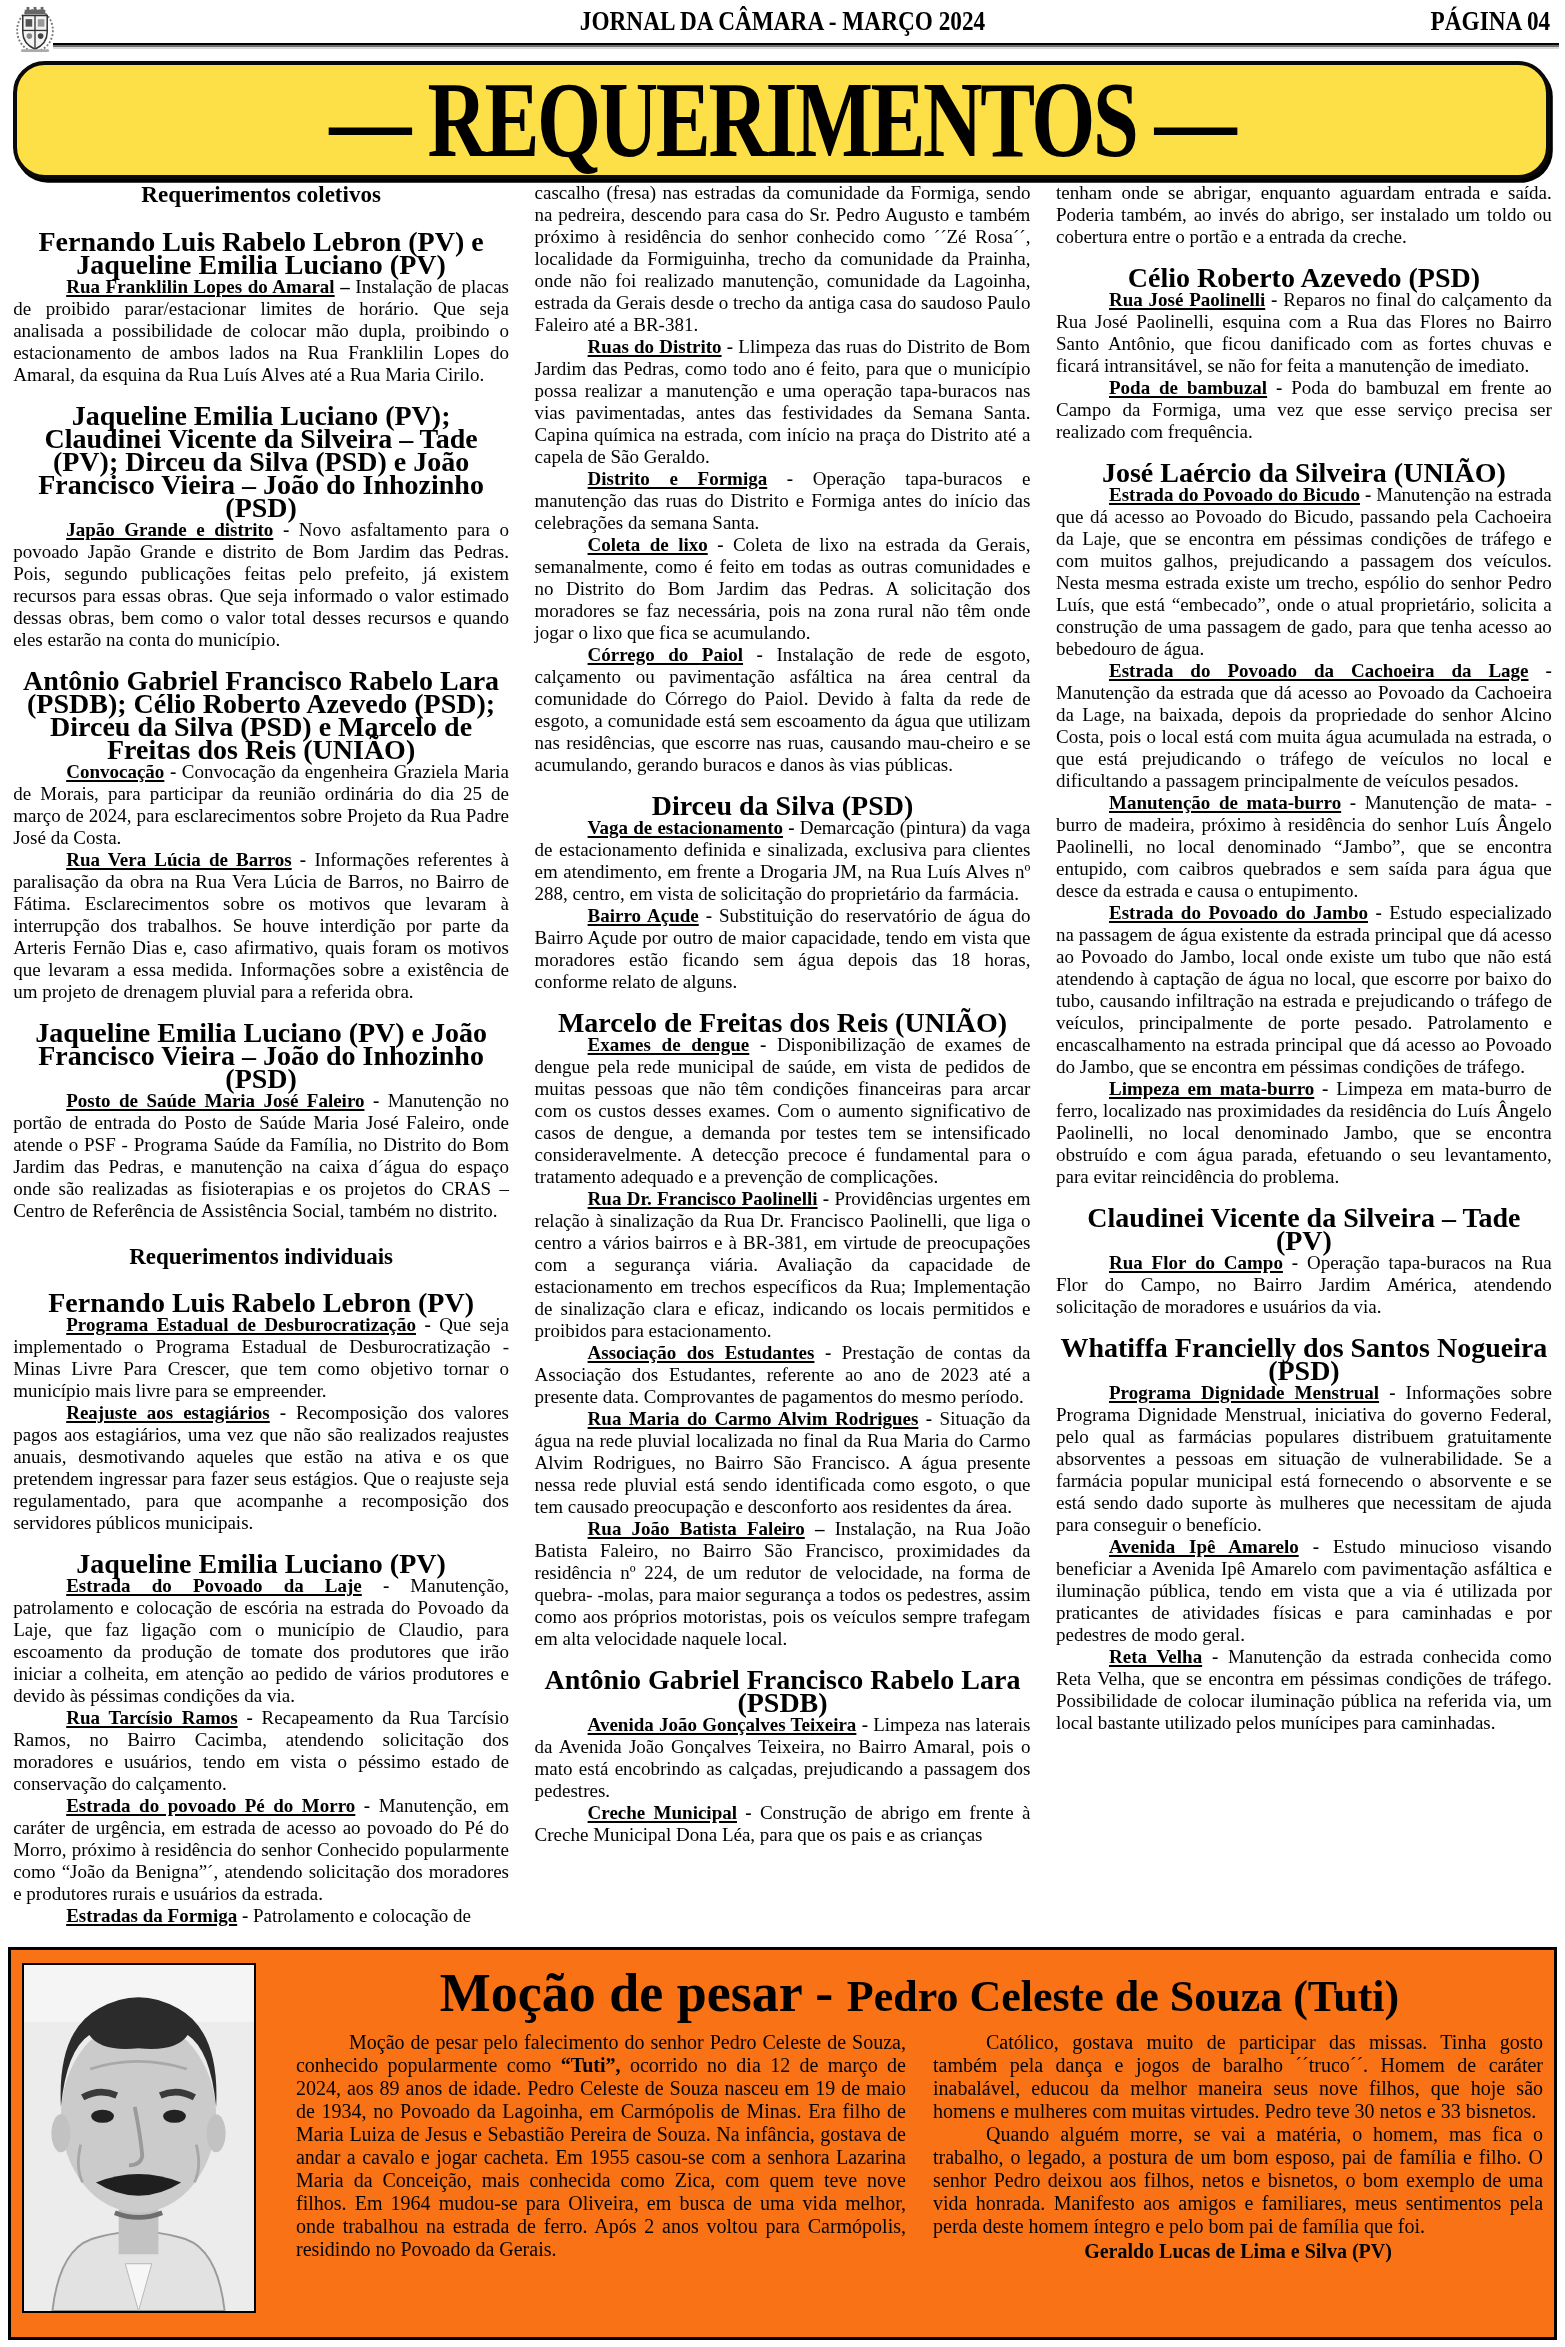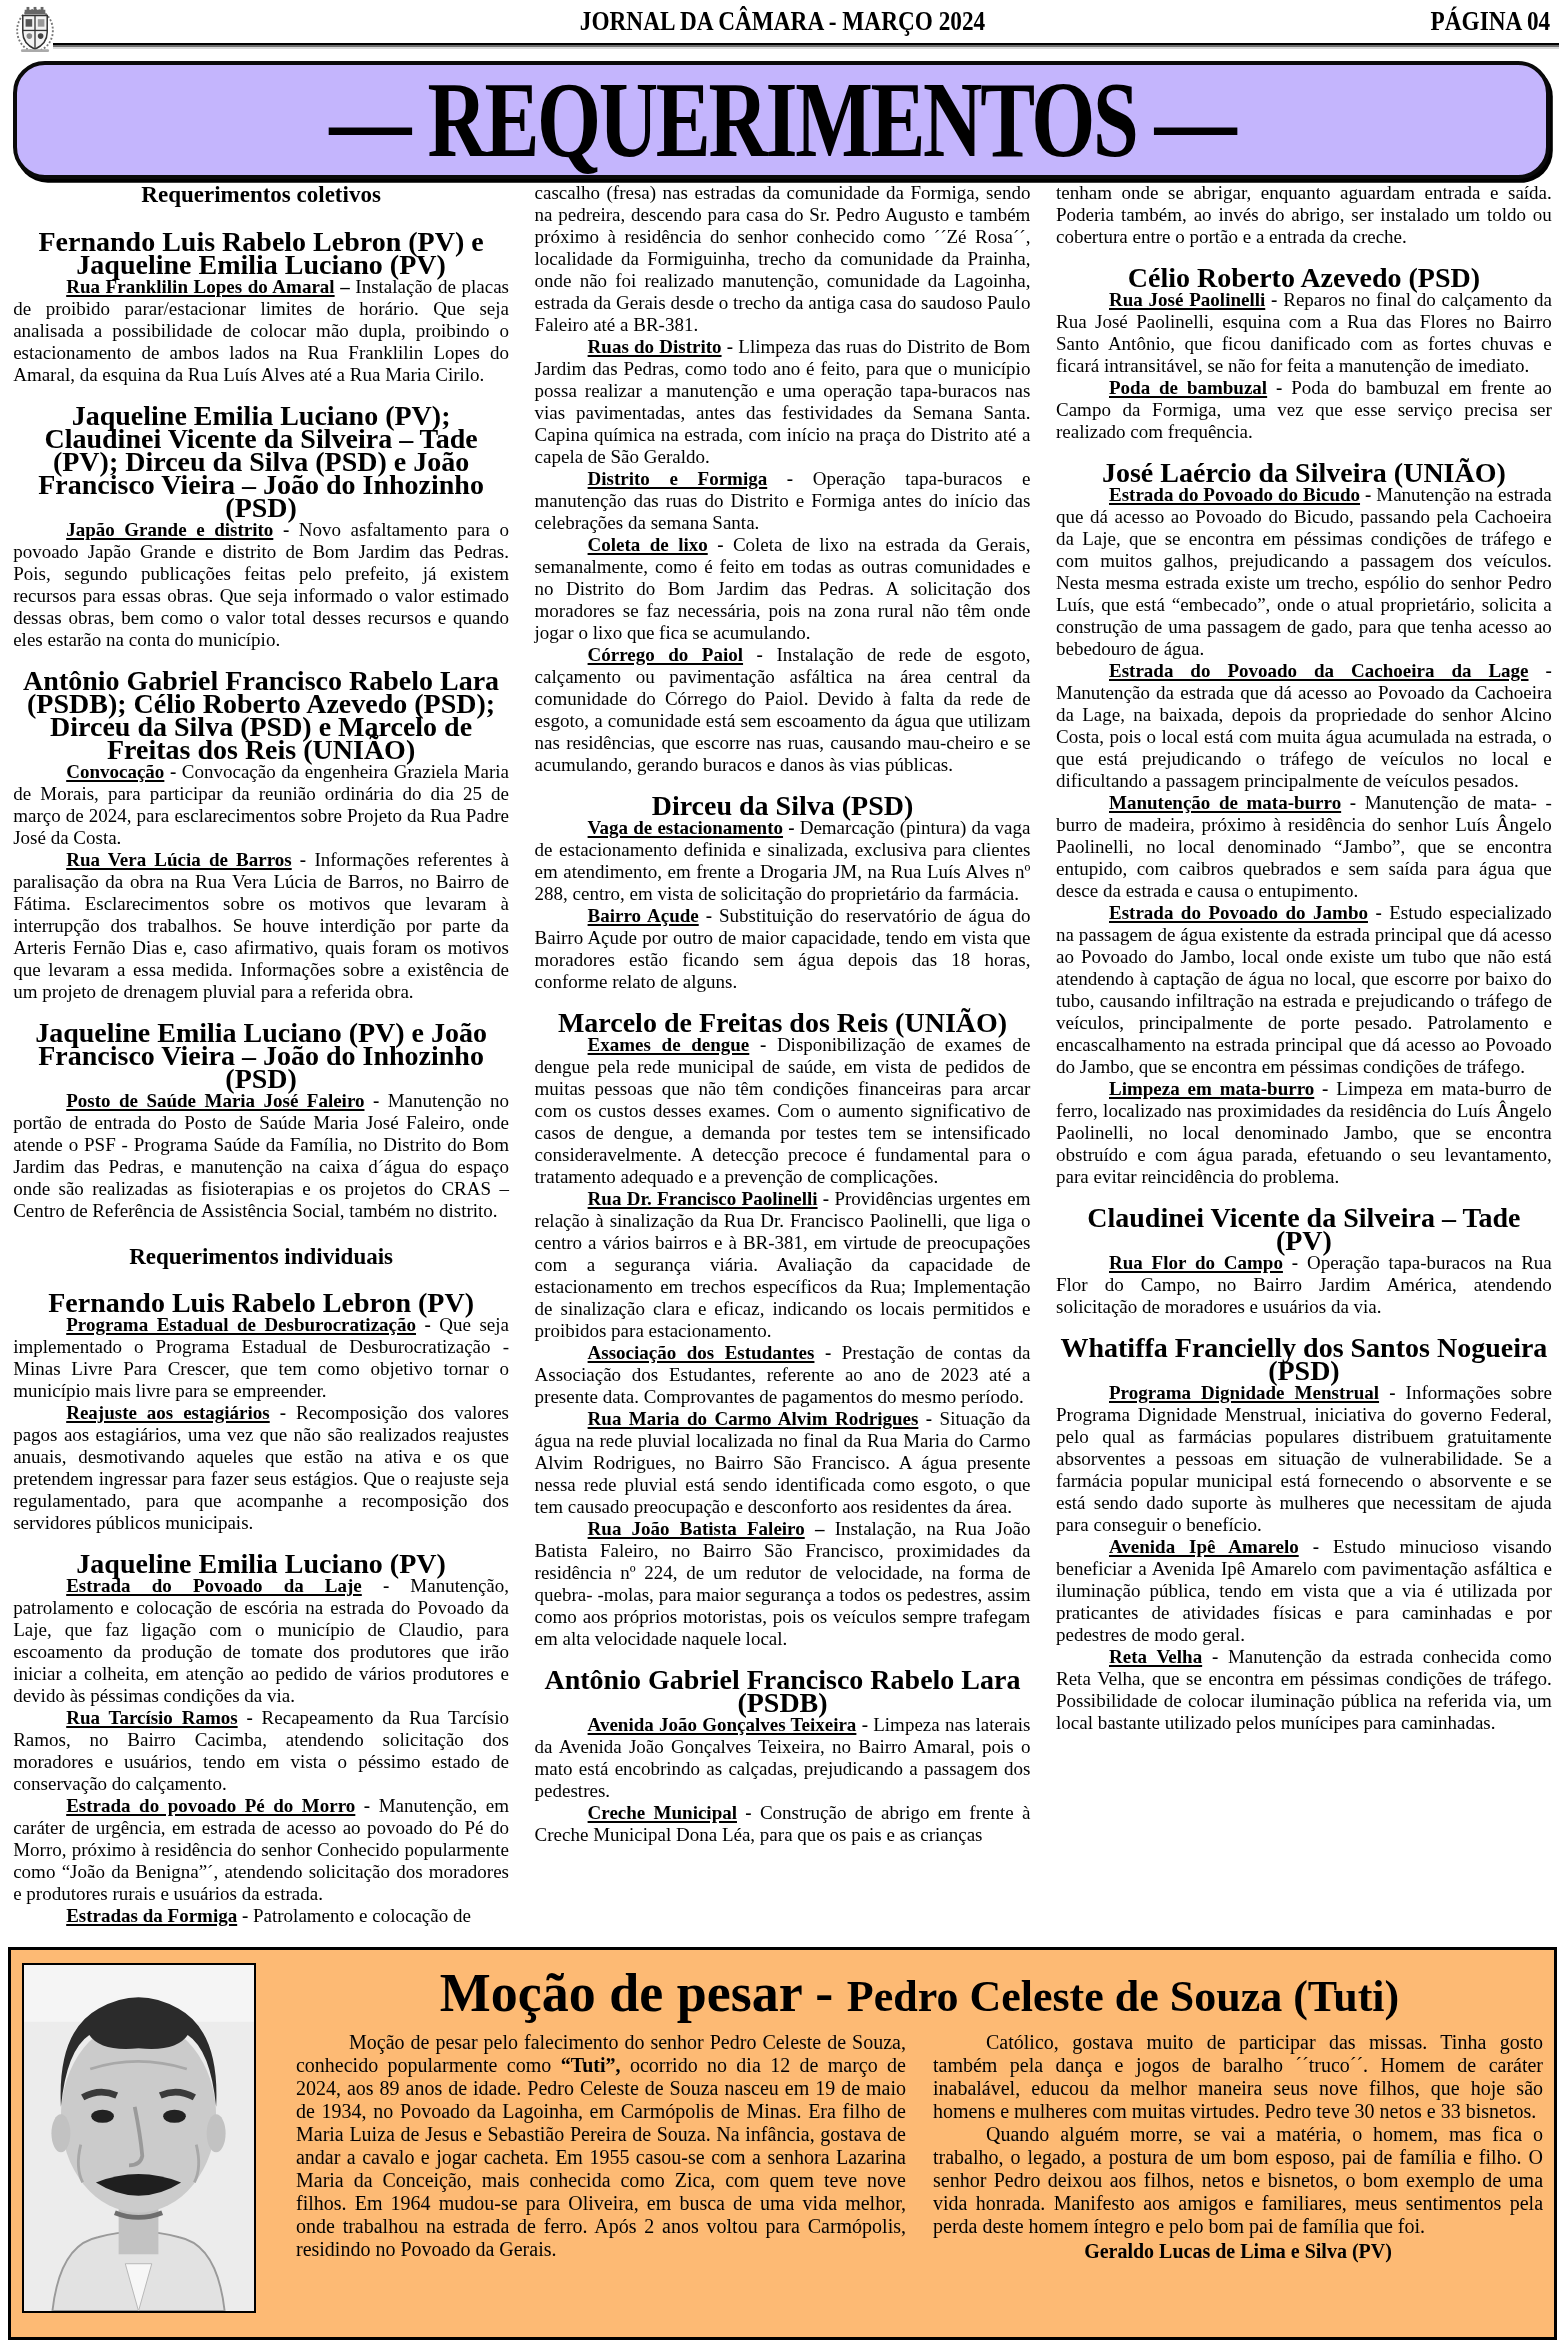--- a/index.html
+++ b/index.html
@@ -11,38 +11,38 @@
   
   .masthead-logo{position:absolute;top:5.7px;left:15px;width:40px;height:47px;}
   .header-title-wrap{position:absolute;top:5.7px;left:0;right:0;text-align:center;}
   .header-title{display:inline-block;font-weight:bold;font-size:27.4px;transform:scaleX(.85);white-space:nowrap;}
   .page-num-wrap{position:absolute;top:5.7px;right:3.8px;}
   .page-num{display:inline-block;font-weight:bold;font-size:27.4px;transform:scaleX(.85);}
   .header-rule{position:absolute;top:43px;left:53px;right:5.7px;height:5.7px;
     background:linear-gradient(to bottom,#000 0 40%,#6f6f6f 40% 70%,#d8d8d8 70% 100%);}
   
   .banner{position:absolute;top:61px;left:13.2px;right:15px;height:110px;
-    background:#c4b5fd;border:4.7px solid #0a0a0a;border-radius:32px;
+    background:#fde047;border:4.7px solid #0a0a0a;border-radius:32px;
     box-shadow:2.8px 3.8px 0 #000;display:flex;align-items:center;justify-content:center;}
   .banner-text{font-weight:bold;font-size:98px;letter-spacing:-2.8px;white-space:nowrap;
     transform:scale(.84,1.1);line-height:1;}
   
   .columns{position:absolute;top:182px;left:13.2px;right:13.2px;height:1747px;overflow:hidden;
     display:flex;gap:25.6px;}
   .col{flex:1;font-size:19px;line-height:22px;text-align:justify;}
   .col p{margin:0;text-indent:53px;}
   .col p.cont{text-indent:0;}
   .item-title{font-weight:bold;text-decoration:underline;text-decoration-thickness:1.9px;text-underline-offset:1.9px;}
   .item-sep{font-weight:bold;}
   .section-heading{text-align:center;font-weight:bold;font-size:23px;line-height:25.6px;margin:22px 0;}
   .authors{text-align:center;font-weight:bold;font-size:28px;line-height:23px;margin-top:18px;}
   .col > :first-child{margin-top:0;}
   
   .mocao{position:absolute;left:7.6px;right:7.6px;top:1947px;bottom:7.6px;border:3.8px solid #000;
-    box-sizing:border-box;padding:13.2px 11.4px 7.6px 11.4px;display:flex;background:#fdba74;}
+    box-sizing:border-box;padding:13.2px 11.4px 7.6px 11.4px;display:flex;background:#f97316;}
   .mocao-photo{width:230px;height:346px;border:2.8px solid #000;flex:0 0 auto;background:#e9e9e9;}
   .mocao-right{flex:1;margin-left:40px;display:flex;flex-direction:column;min-width:0;}
   .mocao-title{text-align:center;white-space:nowrap;line-height:1.05;margin-top:1.9px;}
   .mocao-title .lead{font-size:54px;font-weight:bold;}
   .mocao-title .name{font-size:44px;font-weight:bold;}
   .mocao-cols{display:flex;gap:27px;margin-top:9.5px;}
   .mocao-col{flex:1;font-size:20px;line-height:23px;text-align:justify;min-width:0;}
   .mocao-col p{margin:0;text-indent:53px;}
   .mocao-col p.signature{text-align:center;text-indent:0;font-weight:bold;margin-top:1.9px;}
 </style>

